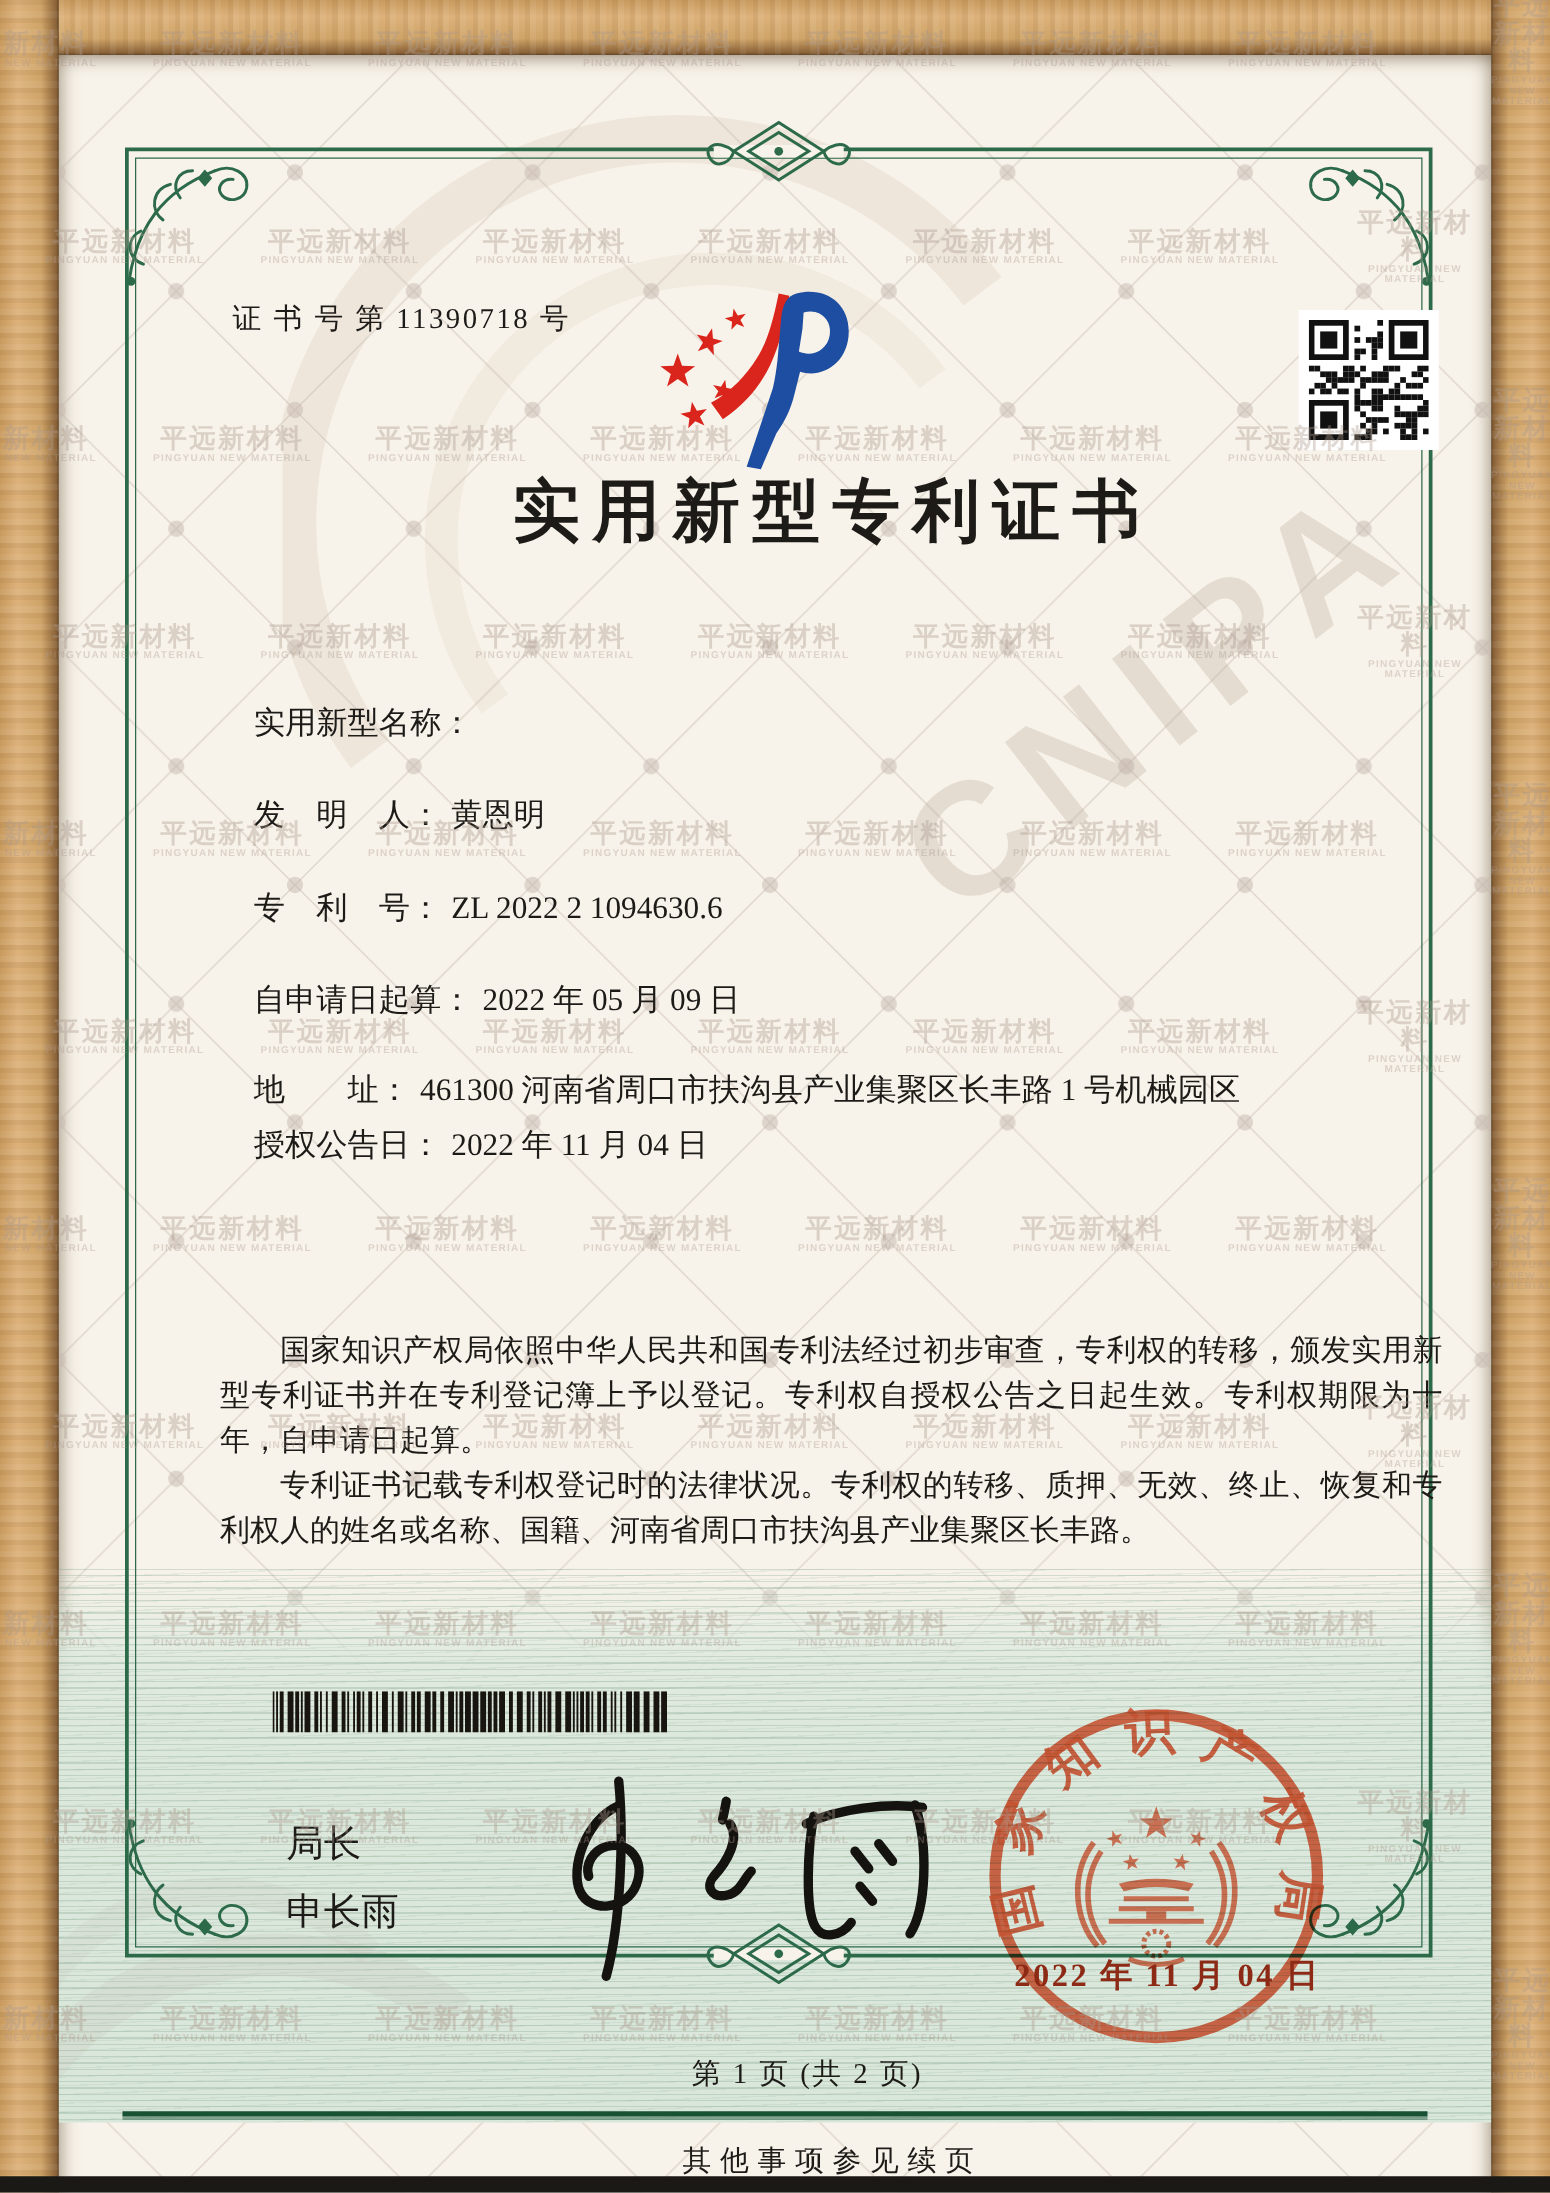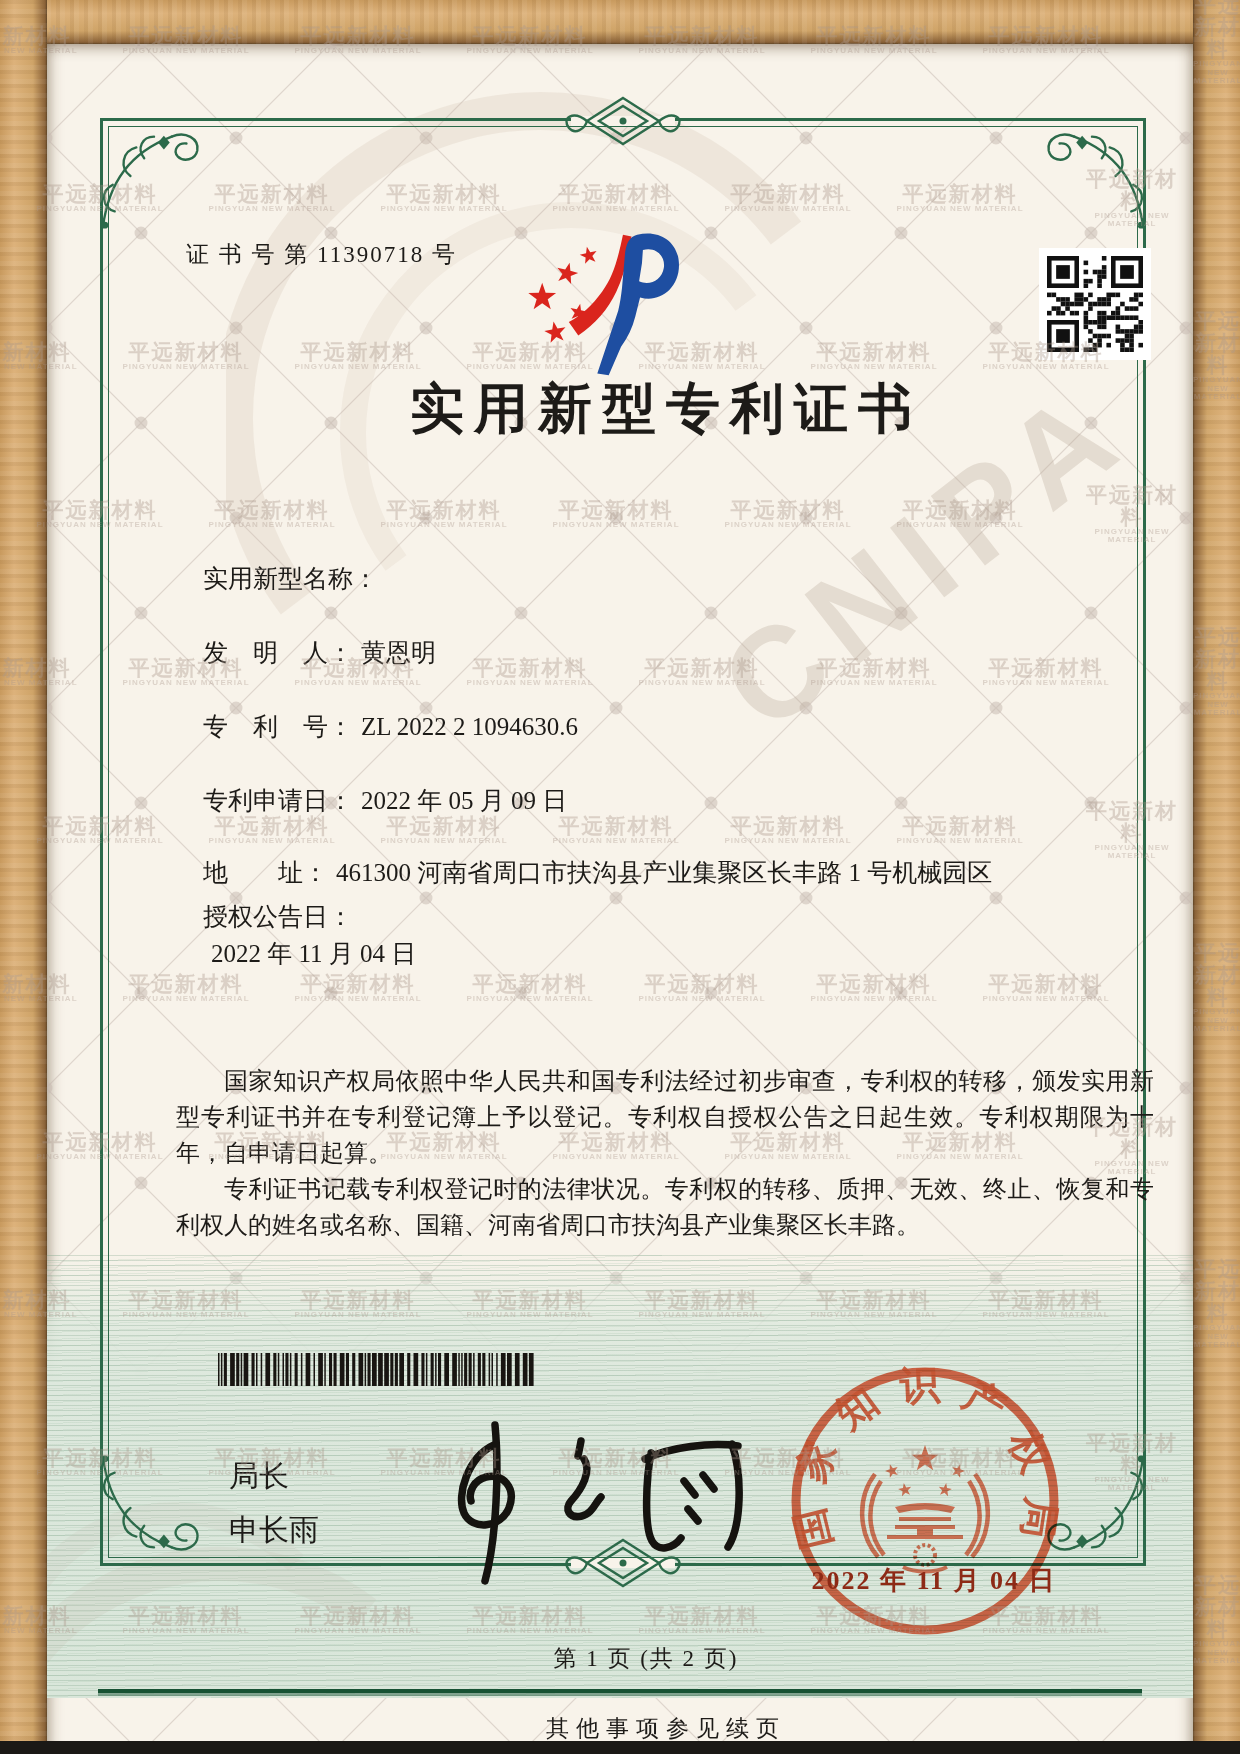--- a/index.html
+++ b/index.html
@@ -50,21 +50,21 @@
   .qrbox{position:absolute;left:993px;top:205px;width:112px;height:112px;background:#fff;
          display:flex;align-items:center;justify-content:center;}
   .title{position:absolute;left:100px;top:330px;width:1040px;margin:0;text-align:center;
          font-size:54px;font-weight:700;letter-spacing:10px;}
   .fields{position:absolute;left:157px;top:517px;width:950px;font-size:25px;}
   .frow{display:flex;line-height:37px;height:37px;margin-bottom:37px;white-space:nowrap;}
   .frow .val{margin-left:8px;}
   .frow-addr{height:auto;line-height:34px;white-space:normal;margin-bottom:8px;}
   .frow-addr .lab{flex:0 0 auto;font-family:Liberation Serif, serif;}
   .frow-grant{margin-bottom:0;}
-  .frow-grant .g1{width:488px;display:flex;flex-direction:column;}
+  .frow-grant .g1{width:488px;display:flex;}
   .frow-grant .g2{display:flex;}
   .paras{position:absolute;left:130px;top:1020px;width:978px;font-size:24px;line-height:36px;text-align:justify;}
   .paras p{margin:0;text-indent:2em;}
   .barcode{position:absolute;left:172px;top:1310px;}
   .officer{position:absolute;left:183px;top:1406px;font-family:"Liberation Sans","DejaVu Sans",sans-serif;
            font-size:30px;font-weight:500;line-height:54px;}
   .signature{position:absolute;left:352px;top:1372px;}
   .seal{position:absolute;left:737px;top:1316px;width:284px;height:284px;mix-blend-mode:multiply;opacity:.93;}
   .seal-date{position:absolute;left:758px;top:1520px;width:260px;text-align:center;
              font-size:26px;letter-spacing:2px;color:#8d2a16;font-weight:600;}
@@ -343,21 +343,21 @@
       </div>
       <div class="frow">
         <span class="lab">发　明　人：</span>
         <span class="val">黄恩明</span>
       </div>
       <div class="frow">
         <span class="lab">专　利　号：</span>
         <span class="val">ZL 2022 2 1094630.6</span>
       </div>
       <div class="frow">
-        <span class="lab">专利申请日：</span>
+        <span class="lab">自申请日起算：</span>
         <span class="val">2022 年 05 月 09 日</span>
       </div>
       <div class="frow frow-addr">
         <span class="lab">地　　址：</span>
         <span class="val">461300 河南省周口市扶沟县产业集聚区长丰路 1 号机械园区</span>
       </div>
       <div class="frow frow-grant">
         <span class="g1">
           <span class="lab">授权公告日：</span>
           <span class="val">2022 年 11 月 04 日</span>

